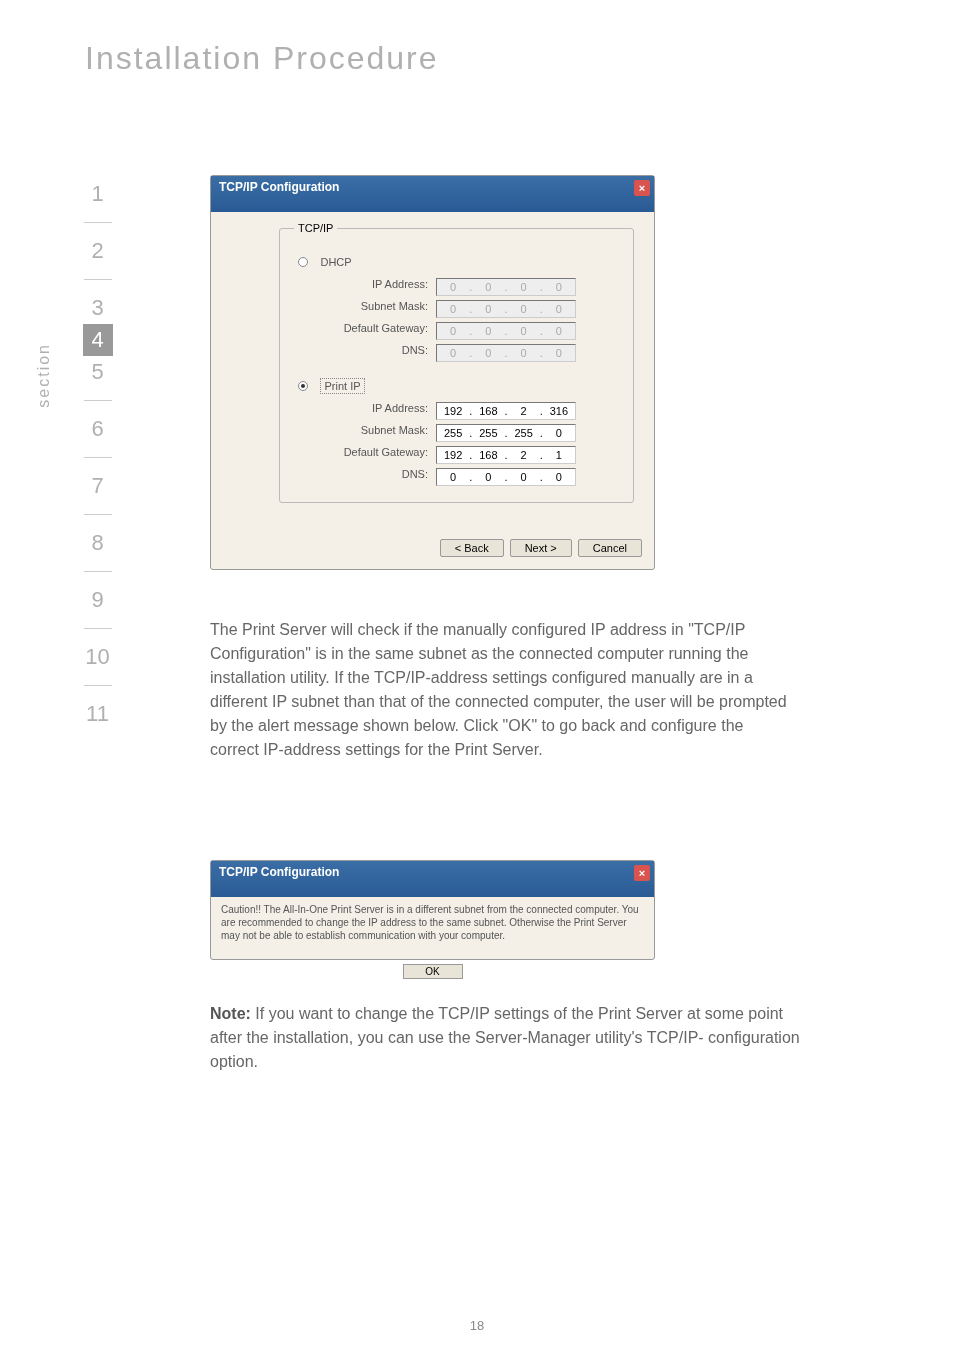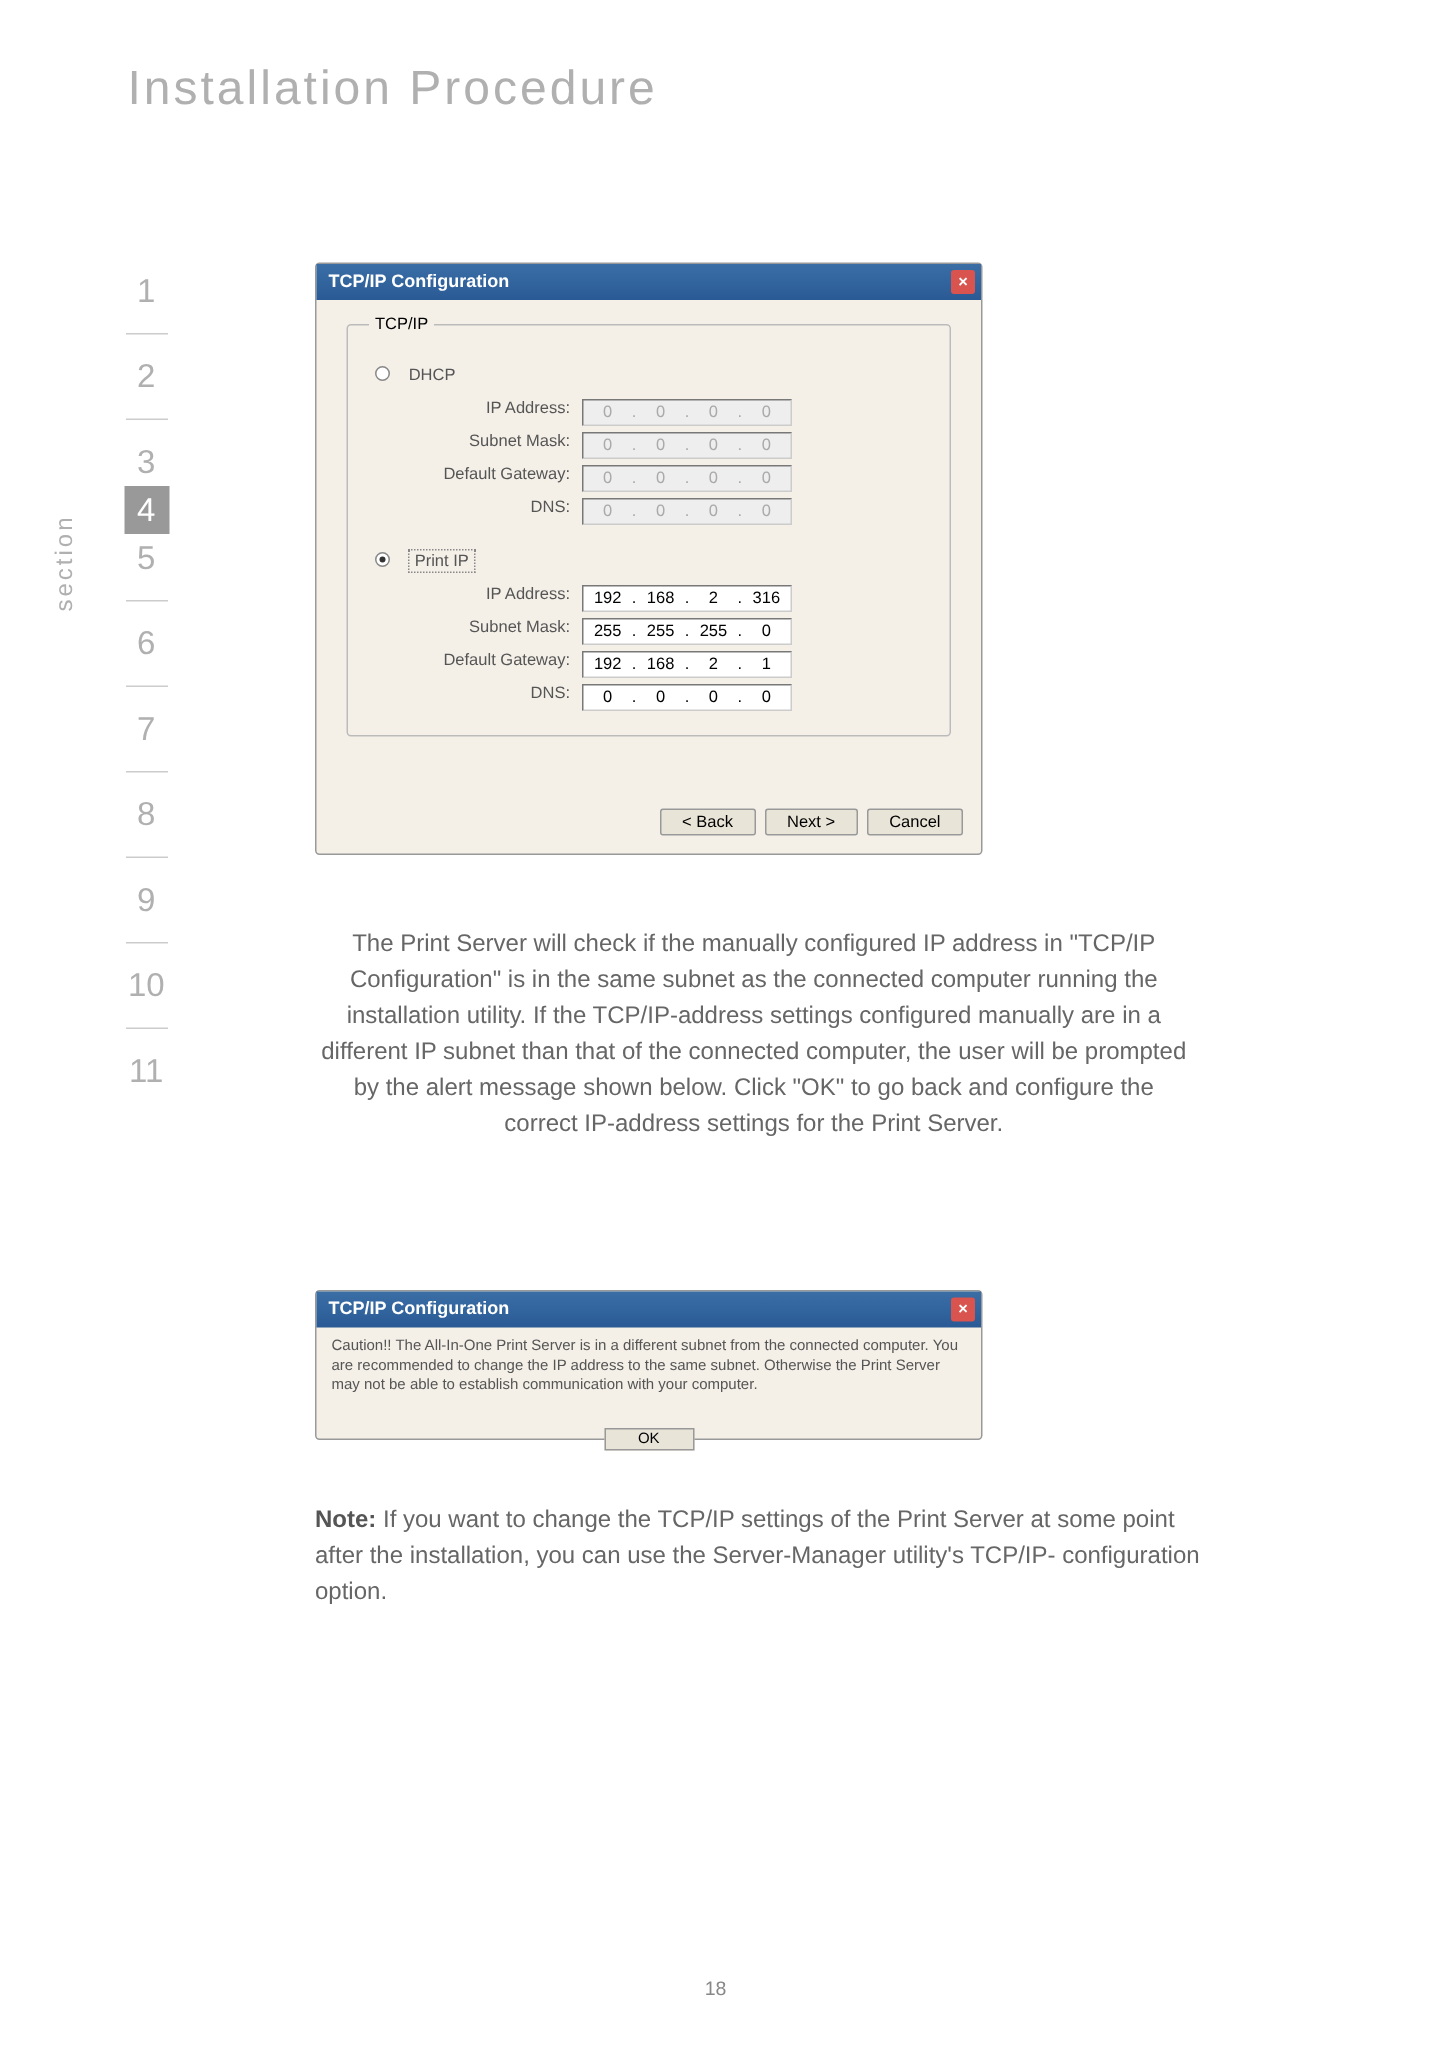--- a/index.html
+++ b/index.html
@@ -60,21 +60,21 @@
       position: absolute;
       top: 175px;
       left: 210px;
       width: 445px;
       height: 395px;
       background: #f4f0e8;
       border: 1px solid #999;
       border-radius: 3px;
     }
     .dialog-title-bar {
-      height: 24px;
+      height: 36px;
       background: linear-gradient(to bottom, #3a6ea5, #2a5a95);
       color: #fff;
       font-size: 12px;
       font-weight: bold;
       padding: 4px 8px;
       position: relative;
     }
     .close-btn {
       position: absolute;
       right: 4px;
@@ -83,20 +83,21 @@
       height: 16px;
       background: #d9534f;
       color: #fff;
       font-size: 11px;
       line-height: 16px;
       text-align: center;
       border-radius: 2px;
     }
     .dialog-body {
       padding: 10px 20px;
+      margin-left: 48px;
     }
     .fieldset {
       border: 1px solid #bbb;
       padding: 12px 18px;
       border-radius: 3px;
       margin-bottom: 10px;
     }
     .legend {
       font-size: 11px;
       padding: 0 4px;
@@ -158,21 +159,20 @@
       text-align: center;
     }
     .body-text {
       position: absolute;
       left: 210px;
       top: 618px;
       width: 585px;
       font-size: 16px;
       color: #666;
       line-height: 1.5;
-      text-align: center;
     }
     .alert-img {
       position: absolute;
       top: 860px;
       left: 210px;
       width: 445px;
       height: 100px;
       background: #f4f0e8;
       border: 1px solid #999;
       border-radius: 3px;

